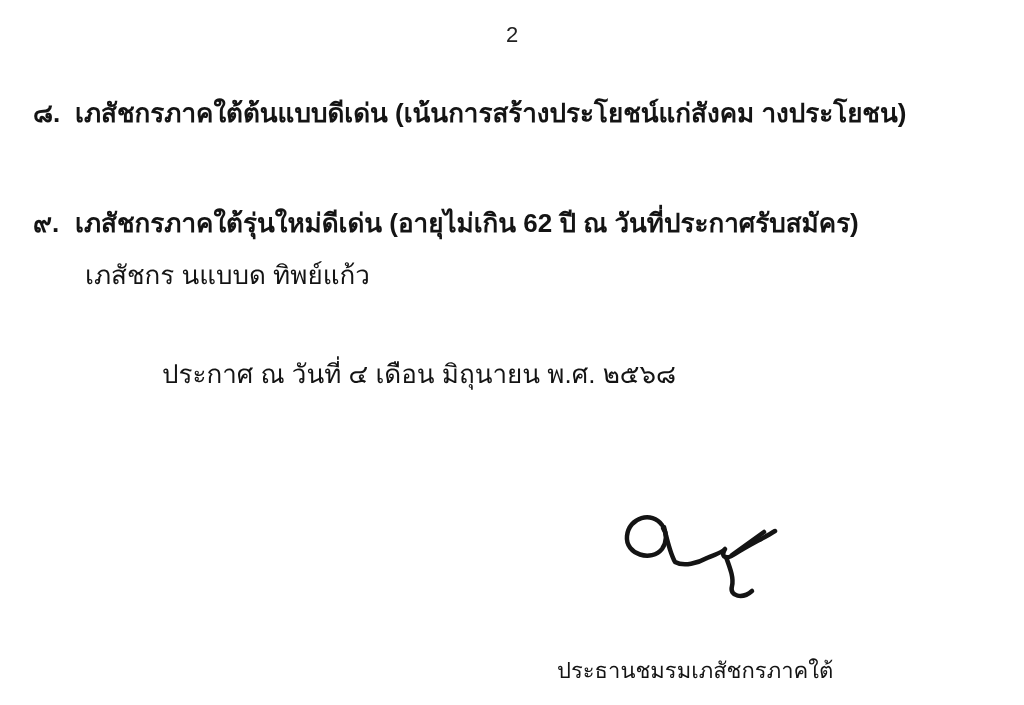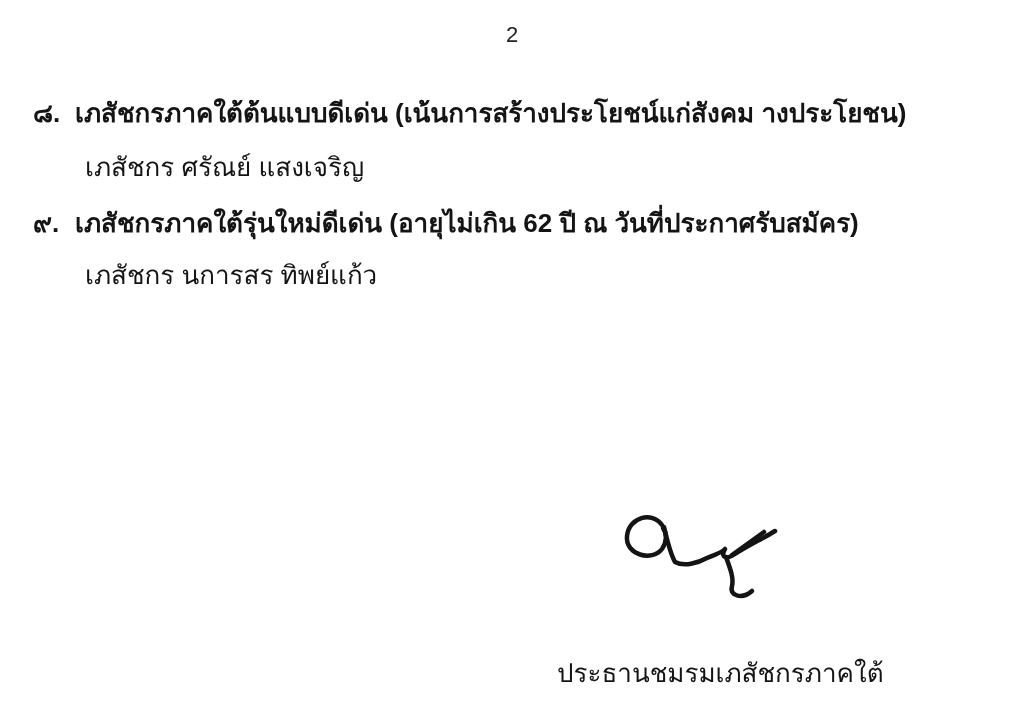--- a/index.html
+++ b/index.html
@@ -66,47 +66,47 @@
     left: 557px;
     top: 608px;
     font-size: 26px;
     line-height: 1.35;
     white-space: nowrap;
   }
   .sig-title {
     position: absolute;
     left: 557px;
     top: 656px;
-    font-size: 26px;
+    font-size: 22px;
     line-height: 1.35;
     white-space: nowrap;
     font-family: Liberation Serif, serif;
   }
 </style>
 </head>
 <body>
 
 <div class="doc">
 
   <div class="page-number">2</div>
 
   <div class="award-row row-1">
     <span class="award-index">๘.</span>
     <span class="award-title">เภสัชกรภาคใต้ต้นแบบดีเด่น (เน้นการสร้างประโยชน์แก่สังคม างประโยชน)</span>
   </div>
 
-  <div class="recipient rec-1">เภสัชกร ศรัณย์ แสงเจริญ</div>
 
   <div class="award-row row-2">
     <span class="award-index">๙.</span>
     <span class="award-title">เภสัชกรภาคใต้รุ่นใหม่ดีเด่น (อายุไม่เกิน 62 ปี ณ วันที่ประกาศรับสมัคร)</span>
   </div>
 
-  <div class="recipient rec-2">เภสัชกร นการสร ทิพย์แก้ว</div>
+  <div class="recipient rec-2">เภสัชกร นแบบด ทิพย์แก้ว</div>
 
+  <div class="date-line">ประกาศ ณ วันที่ ๔ เดือน มิถุนายน พ.ศ. ๒๕๖๘</div>
 
   <svg class="signature-svg" viewBox="0 0 180 110" fill="none" xmlns="http://www.w3.org/2000/svg">
     <g stroke="#141414" stroke-width="4.5" stroke-linecap="round" stroke-linejoin="round" fill="none">
       <path d="M50,25 C40,11 17,17 15,36 C13,55 40,62 50,49 C55,42 55,33 51,28"></path>
       <path d="M52,27 C55,40 58,53 63,62 C72,67 86,63 95,58 C103,54 108,54 113,49 C108,57 114,60 123,54 C137,45 152,38 163,31"></path>
       <path d="M152,32 L120,55"></path>
       <path d="M114,57 C118,68 122,78 120,86 C117,97 131,99 140,91"></path>
     </g>
   </svg>
 

